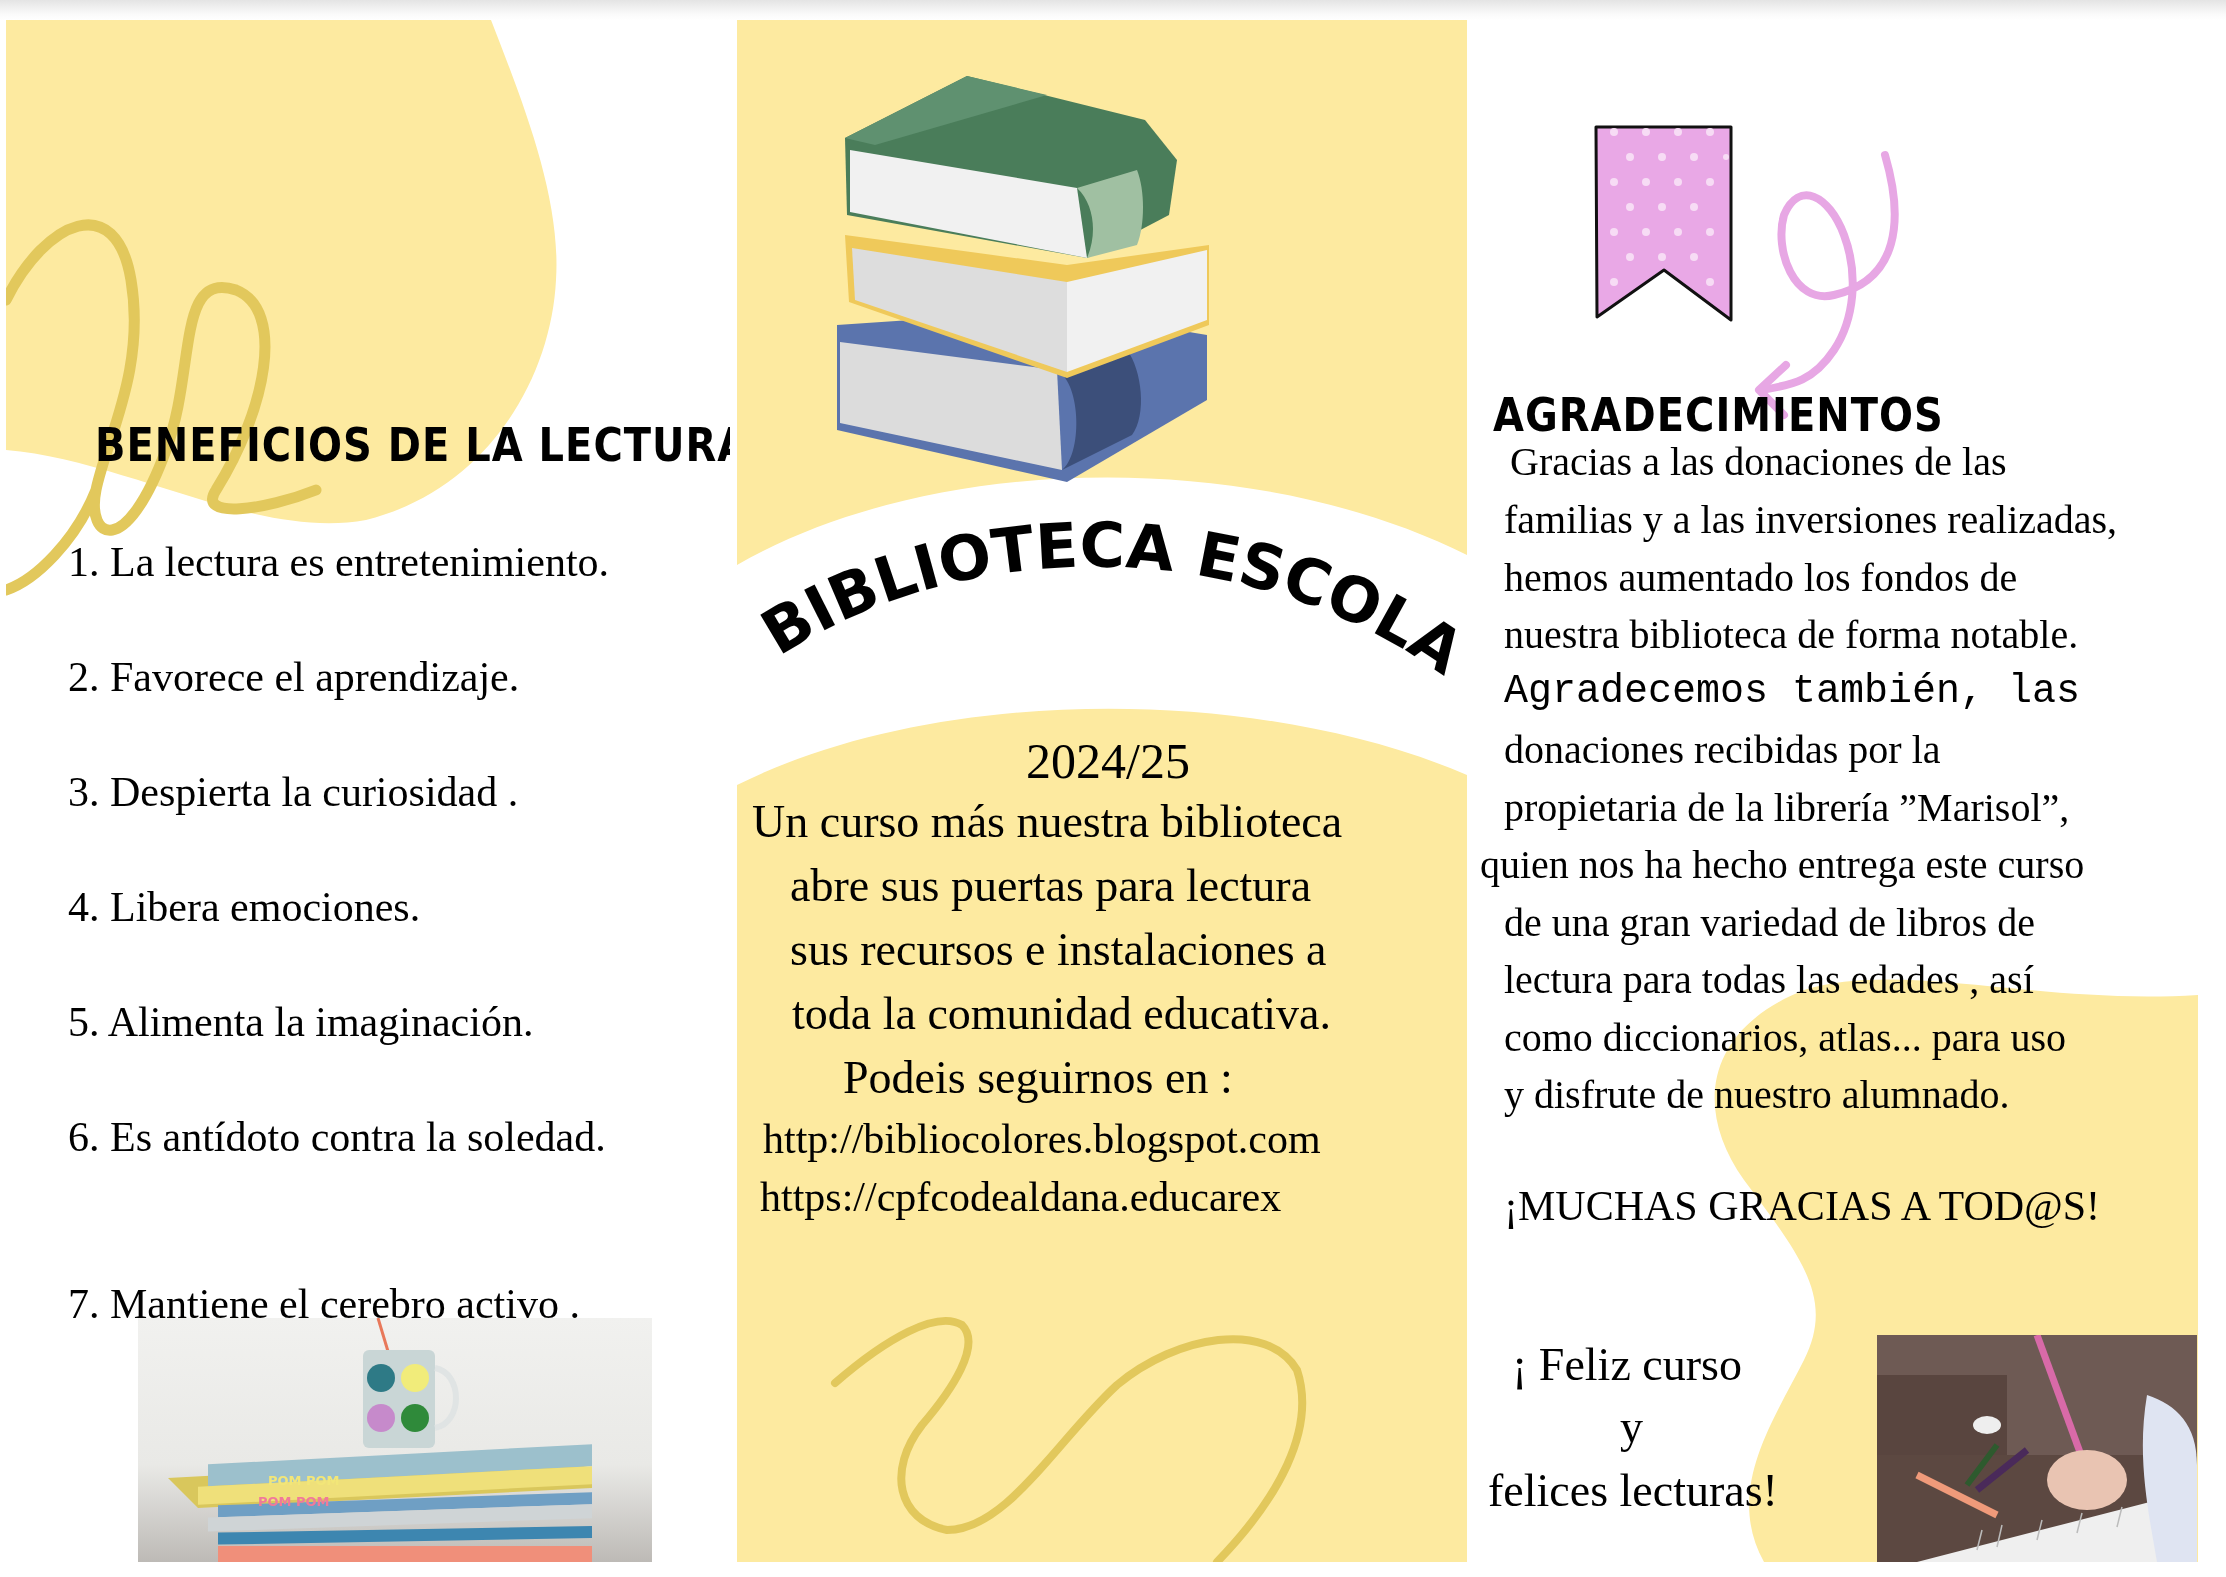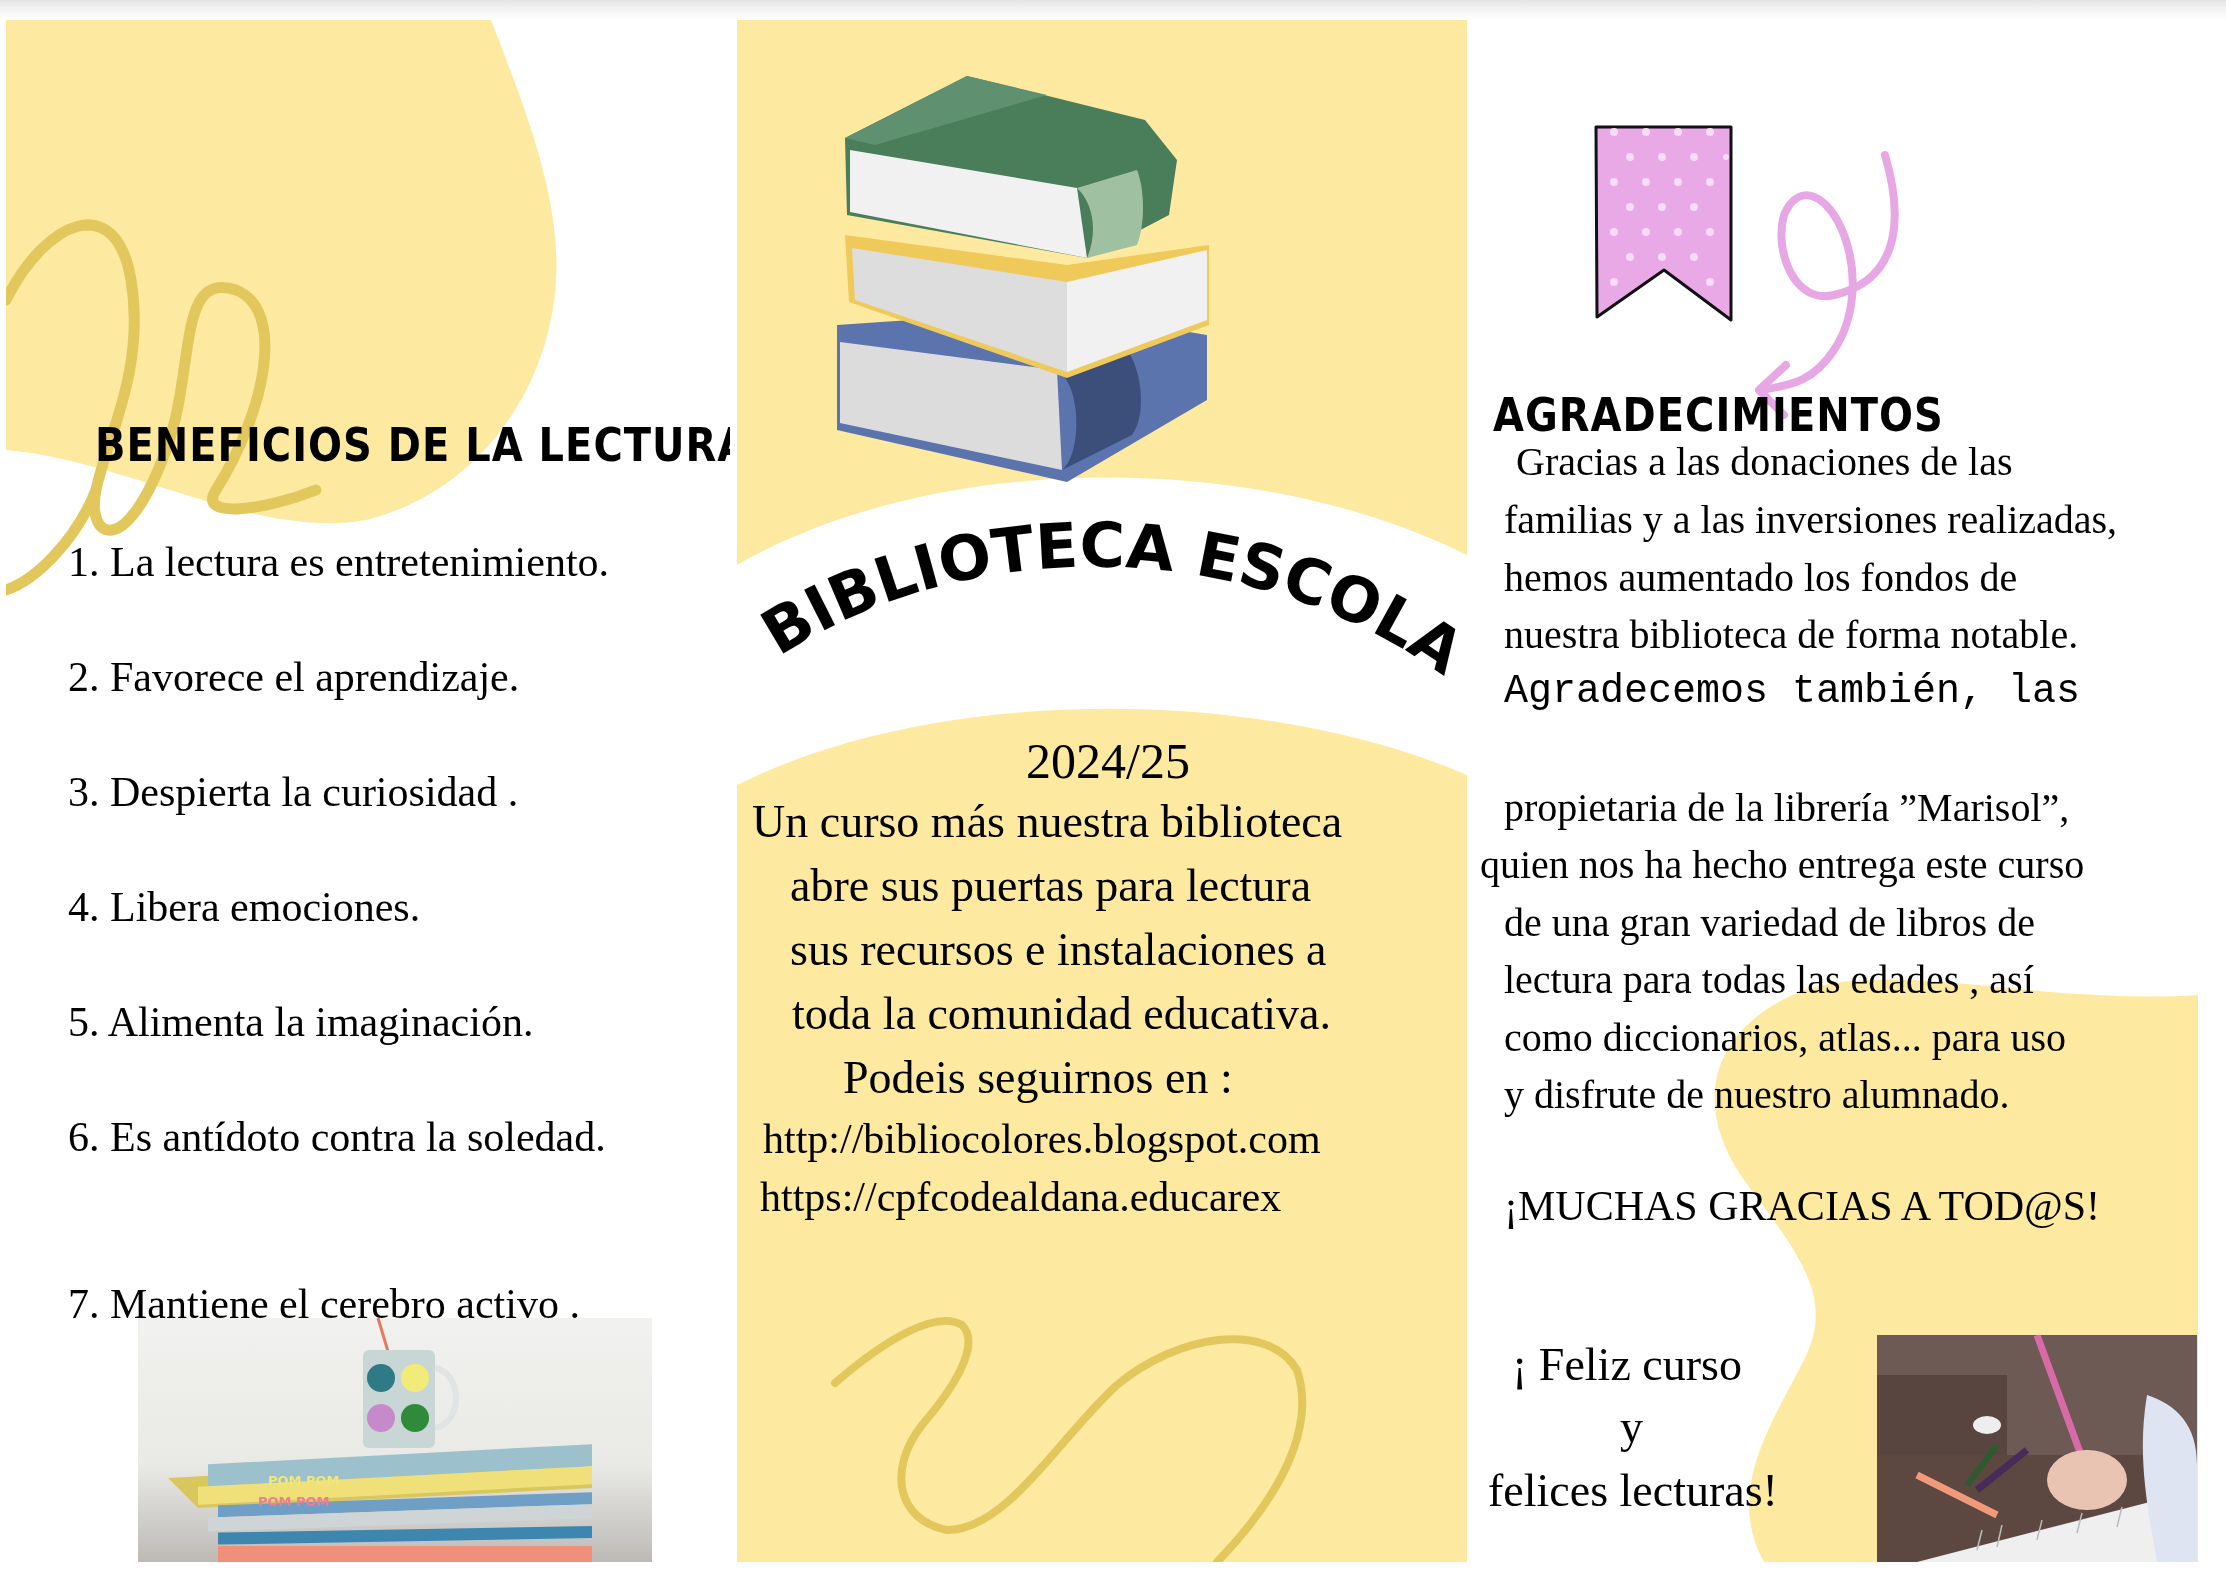--- a/index.html
+++ b/index.html
@@ -175,25 +175,26 @@
           <circle cx="236" cy="262" r="4"></circle>
       </g>
     </g>
 
     <path d="M411 135 C430 200 425 260 360 275 C320 285 300 230 310 195 C325 160 355 175 370 215 C385 255 380 300 360 330 C340 360 320 365 287 370" fill="none" stroke="#e7a7e4" stroke-width="8" stroke-linecap="round"></path>
     <path d="M312 345 L285 370 L310 395" fill="none" stroke="#e7a7e4" stroke-width="8" stroke-linecap="round" stroke-linejoin="round"></path>
   </svg>
 
   <div class="abs heading-display" style="left:19px; top:368px;">AGRADECIMIENTOS</div>
 
-  <div class="right-line" style="left:42px; top:418px;">Gracias a las donaciones de las</div>
+  <div class="right-line" style="left:36px; top:418px;">Gracias a las donaciones de las</div>
   <div class="right-line" style="left:30px; top:476px;">familias y a las inversiones realizadas,</div>
   <div class="right-line" style="left:30px; top:534px;"> hemos aumentado los fondos de</div>
   <div class="right-line" style="left:30px; top:591px;"> nuestra biblioteca de forma notable.</div>
   <div class="right-line" style="left:30px; top:649px;font-family:Liberation Mono, monospace;"> Agradecemos también,  las</div>
+  <div class="right-line" style="left:30px; top:706px;"> donaciones  recibidas por la</div>
   <div class="right-line" style="left:6px; top:821px;">quien nos ha hecho entrega este curso</div>
   <div class="right-line" style="left:30px; top:764px;"> propietaria de la librería ”Marisol”,</div>
   <div class="right-line" style="left:30px; top:879px;"> de una gran variedad de libros de</div>
   <div class="right-line" style="left:30px; top:936px;"> lectura para todas las edades , así</div>
   <div class="right-line" style="left:30px; top:994px;"> como diccionarios, atlas... para uso</div>
   <div class="right-line" style="left:30px; top:1051px;">y disfrute de nuestro alumnado.</div>
 
   <div class="right-thanks" style="left:30px; top:1162px;">¡MUCHAS GRACIAS A TOD@S!</div>
 
   <div class="feliz" style="left:38px; top:1318px;">¡  Feliz curso</div>

